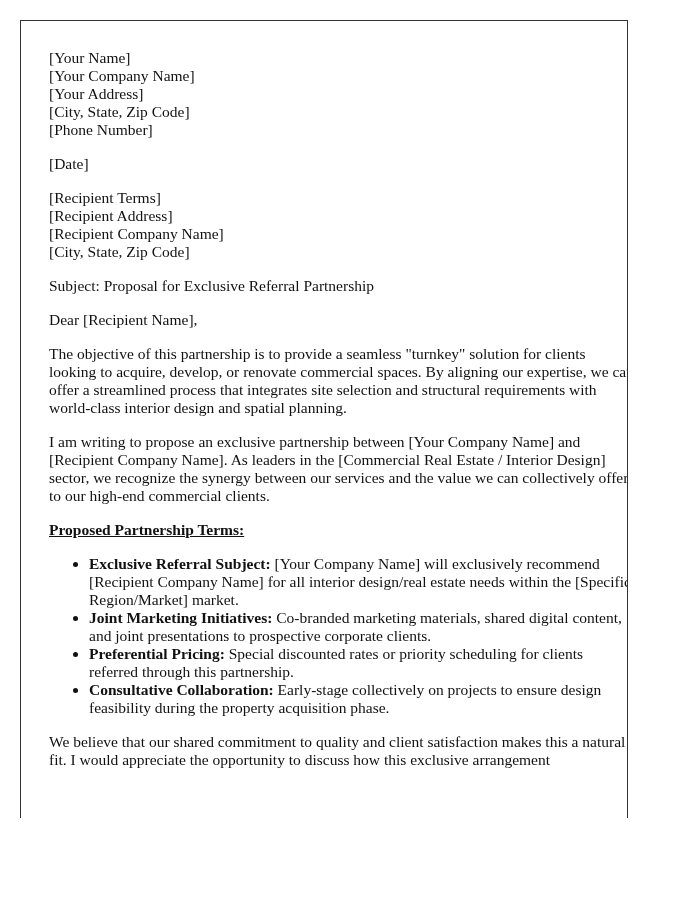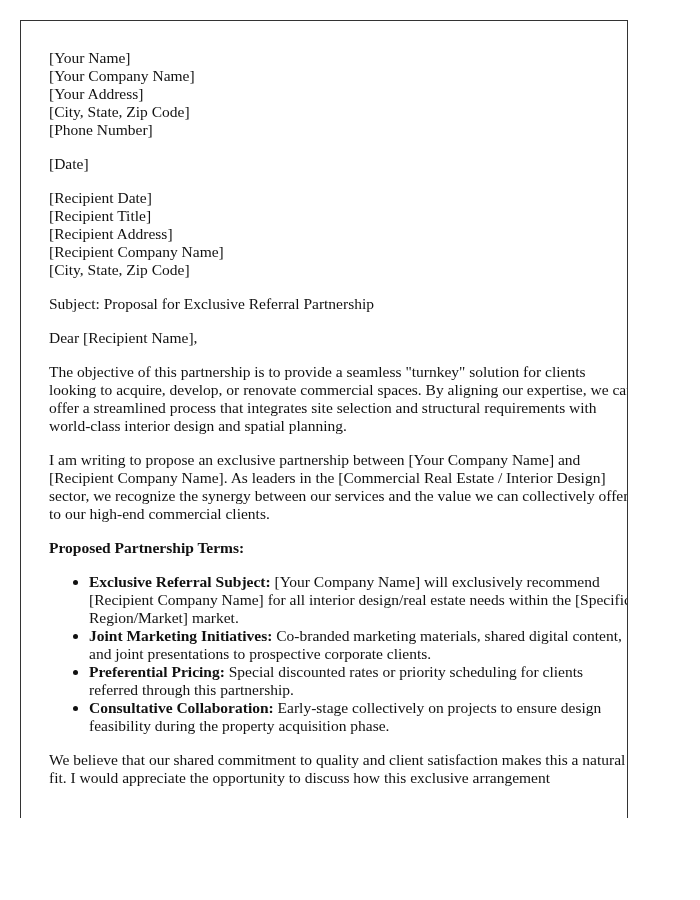--- a/index.html
+++ b/index.html
@@ -19,21 +19,21 @@
     left: 28px; top: 28px;
     width: 585px;
     font-family: "Liberation Serif", "DejaVu Serif", serif;
     font-size: 15.5px;
     line-height: 18px;
     color: #111111;
   }
   .line { display: block; white-space: nowrap; }
   .block { margin: 0 0 16px 0; }
   p { margin: 0 0 16px 0; }
-  .terms-heading { font-weight: bold; margin: 0 0 16px 0; }
+  .terms-heading { font-weight: bold; margin: 0 0 16px 0; text-decoration: underline; }
   ul { margin: 0 0 16px 0; padding-left: 40px; }
   li { margin: 0; }
   li b { font-weight: bold; }
 </style>
 </head>
 <body>
 
 <div class="page">
   <div class="content">
 
@@ -41,22 +41,21 @@
       <span class="line">[Your Name]</span>
       <span class="line">[Your Company Name]</span>
       <span class="line">[Your Address]</span>
       <span class="line">[City, State, Zip Code]</span>
       <span class="line">[Phone Number]</span>
     </div>
 
     <div class="block">[Date]</div>
 
     <div class="block">
-      <span class="line">[Recipient Date]</span>
-      <span class="line">[Recipient Title]</span>
+      <span class="line">[Recipient Terms]</span>
       <span class="line">[Recipient Address]</span>
       <span class="line">[Recipient Company Name]</span>
       <span class="line">[City, State, Zip Code]</span>
     </div>
 
     <div class="block">Subject: Proposal for Exclusive Referral Partnership</div>
 
     <div class="block">Dear [Recipient Name],</div>
 
     <p>The objective of this partnership is to provide a seamless "turnkey" solution for clients looking to acquire, develop, or renovate commercial spaces. By aligning our expertise, we can offer a streamlined process that integrates site selection and structural requirements with world-class interior design and spatial planning.</p>

